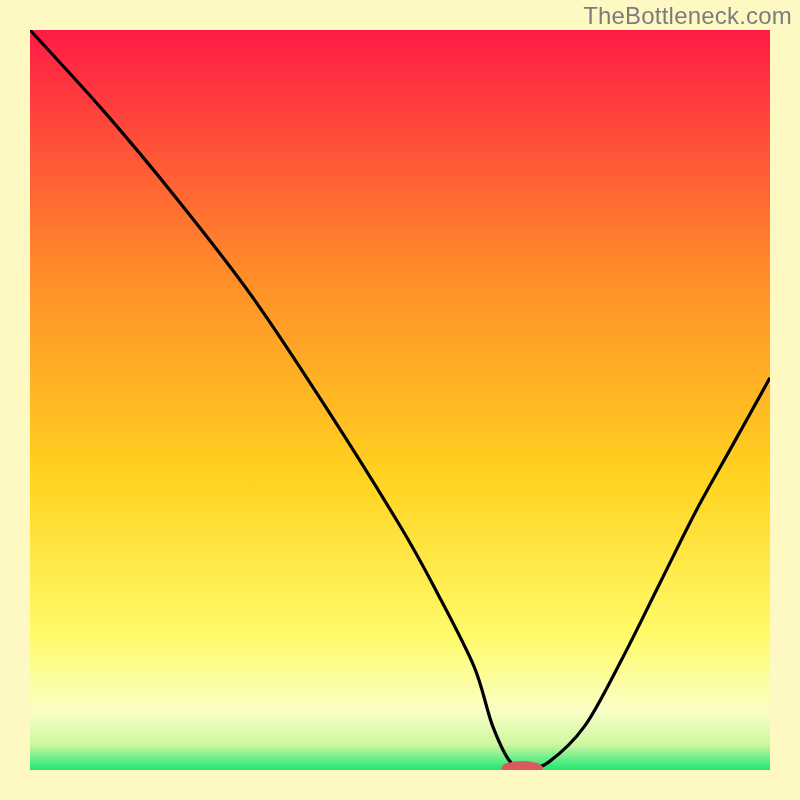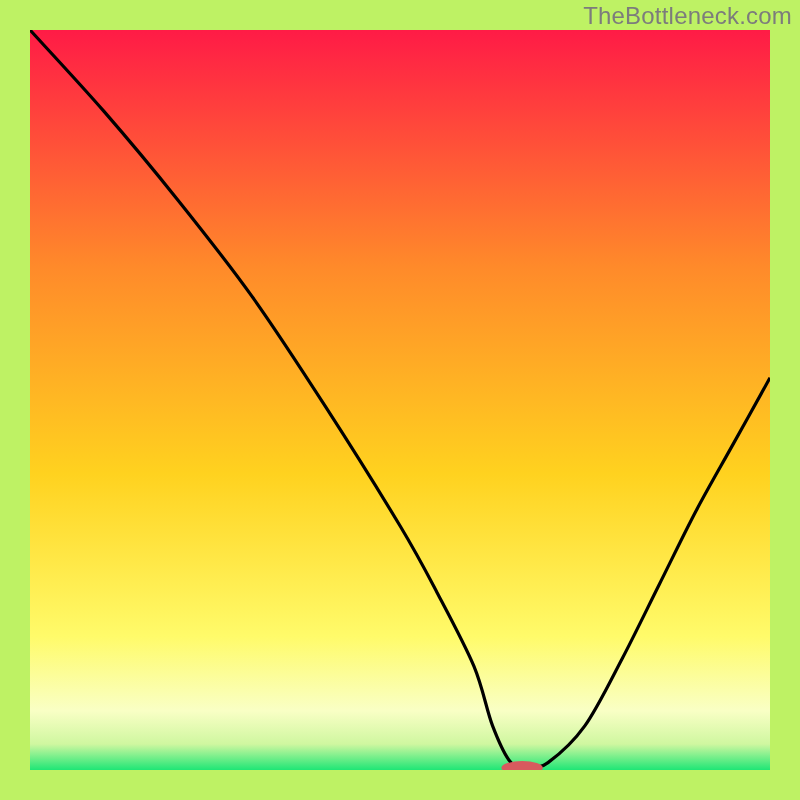--- a/index.html
+++ b/index.html
@@ -7,21 +7,21 @@
     padding: 0;
     width: 800px;
     height: 800px;
     background: #000;
     overflow: hidden;
   }
   .frame {
     position: relative;
     width: 800px;
     height: 800px;
-    background: #bef264;
+    background: #fef9c3;
   }
   .plot-area {
     position: absolute;
     box-sizing: border-box;
   }
   .gradient-bg {
     position: absolute;
     inset: 0;
   }
   .curve-svg {

